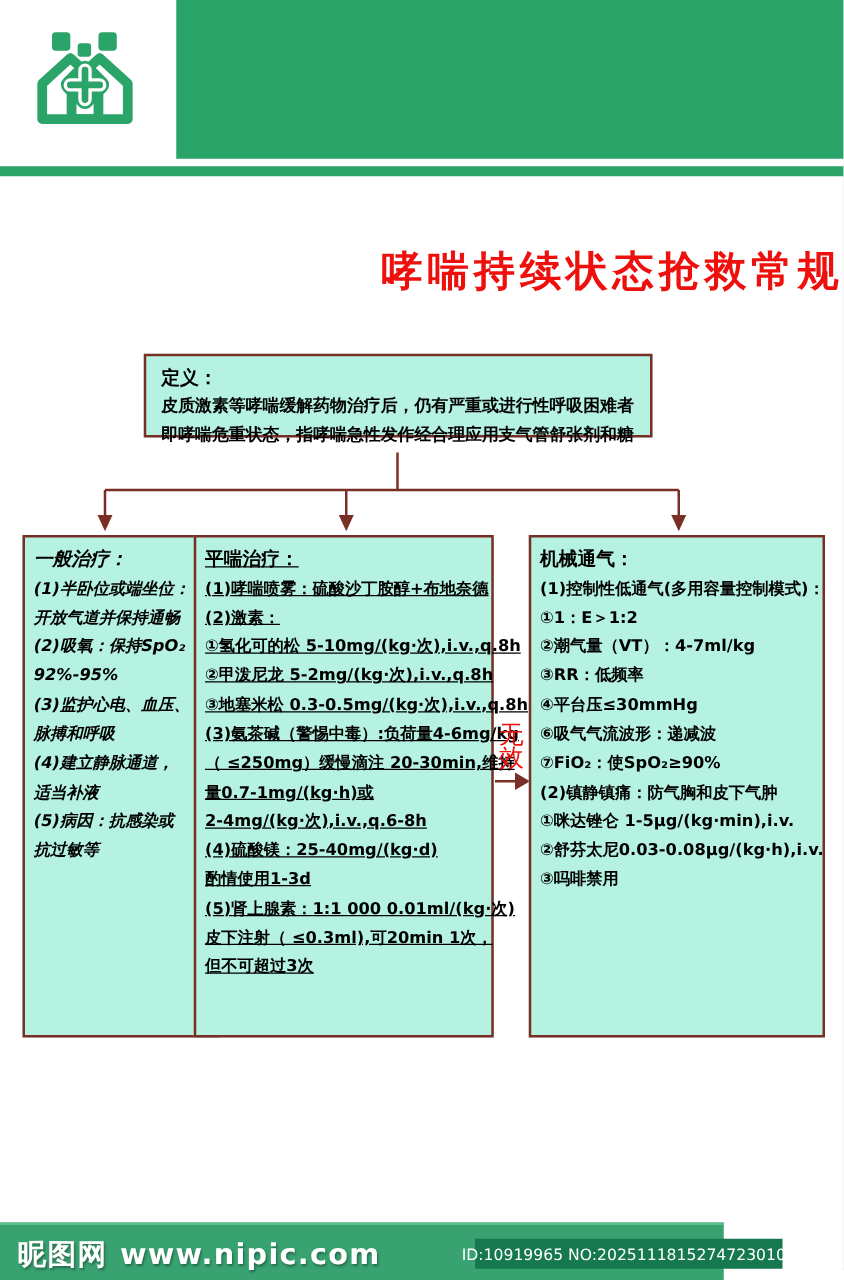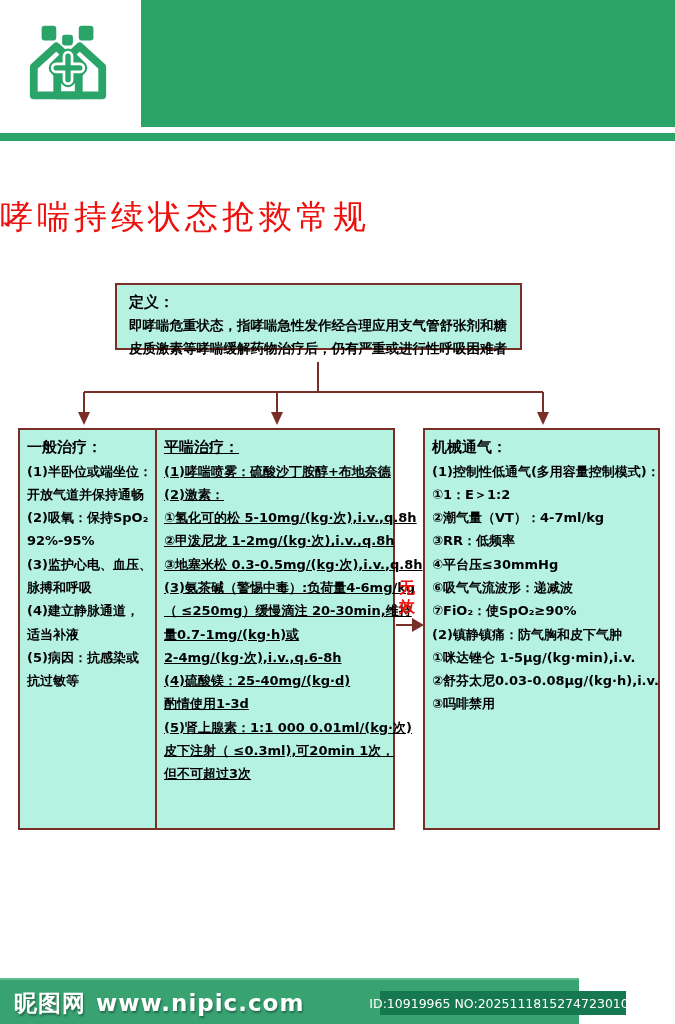--- a/index.html
+++ b/index.html
@@ -9,43 +9,43 @@
     font-family:"DejaVu Sans", sans-serif;
   }
   
   .logo-box{position:absolute; left:0; top:0; width:141px; height:127px; background:#ffffff;}
   .logo-box svg{position:absolute; left:18px; top:20px;}
   .green-band{position:absolute; left:141px; top:0; width:534px; height:127px; background:var(--green);}
   .header-stripe{position:absolute; left:0; top:133px; width:675px; height:8px; background:var(--green);}
   
   .title{
     position:absolute; left:0; top:195px; width:675px; margin:0;
-    text-align:left; color:var(--title_red);
-    font-size:33px; font-weight:normal; letter-spacing:4px; white-space:nowrap;
+    text-align:right; color:var(--title_red);
+    font-size:33px; font-weight:bold; letter-spacing:4px; white-space:nowrap;
   }
   
   .mintbox{
     position:absolute; box-sizing:border-box;
     background:var(--box_fill); border:2px solid var(--box_border);
     color:#000; font-weight:bold;
   }
   .defbox{left:115px; top:283px; width:407px; height:67px; padding:5px 12px;}
   .defbox .box-title{font-size:15px; line-height:24px;}
   .defbox .tline{font-size:13.5px; line-height:23px; white-space:nowrap;}
   .tbox{top:428px; height:402px; padding:6px 7px;}
   .tbox .box-title{font-size:15px; line-height:23.5px; white-space:nowrap;}
   .tbox .tline{font-size:13px; line-height:23.3px; white-space:nowrap;}
-  .box-general{left:18px;  width:158px;}
+  .box-general{left:18px;  width:158px;font-style:italic;}
   .box-asthma {left:155px; width:240px;text-decoration:underline;}
   .box-vent   {left:423px; width:237px;}
   
   .connectors{position:absolute; left:0; top:0; pointer-events:none;}
   .ineffective{
     position:absolute; left:399px; top:578px; width:17px;
-    color:var(--title_red); font-size:16px; font-weight:bold; line-height:19px;
+    color:var(--title_red); font-size:20px; font-weight:normal; line-height:19px;
     word-break:break-all; 
   }
   
   .footer{
     position:absolute; left:0; top:978px; width:579px; height:46px;
     background:var(--footer_green); border-top:2px solid #5cbd8e; box-sizing:border-box;
   }
   .site{
     position:absolute; left:14px; top:8px; color:#ffffff; font-weight:bold;
     font-size:23px; letter-spacing:1px; white-space:nowrap;
@@ -80,22 +80,22 @@
     </svg>
   </div>
   <div class="green-band"></div>
   <div class="header-stripe"></div>
 
   <h1 class="title">哮喘持续状态抢救常规</h1>
 
   <div class="mintbox defbox">
     <div class="box-title">定义：</div>
     <div>
+        <div class="tline">皮质激素等哮喘缓解药物治疗后，仍有严重或进行性呼吸困难者</div>
         <div class="tline">即哮喘危重状态，指哮喘急性发作经合理应用支气管舒张剂和糖</div>
-        <div class="tline">皮质激素等哮喘缓解药物治疗后，仍有严重或进行性呼吸困难者</div>
       </div>
   </div>
 
   <svg class="connectors" width="675" height="1024" viewBox="0 0 675 1024" aria-hidden="true">
     <g stroke="#7a2f26" stroke-width="2" fill="none">
       <path d="M318 362 V392"></path>
       <path d="M84 392 H543"></path>
       <path d="M84 392 V414"></path>
       <path d="M277 392 V414"></path>
       <path d="M543 392 V414"></path>
@@ -124,21 +124,21 @@
         <div class="tline">抗过敏等</div>
       </div>
   </div>
 
   <div class="mintbox tbox box-asthma">
     <div class="box-title">平喘治疗：</div>
     <div>
         <div class="tline">(1)哮喘喷雾：硫酸沙丁胺醇+布地奈德</div>
         <div class="tline">(2)激素：</div>
         <div class="tline">①氢化可的松 5-10mg/(kg·次),i.v.,q.8h</div>
-        <div class="tline">②甲泼尼龙 1-2mg/(kg·次),i.v.,q.8h</div>
+        <div class="tline">②甲泼尼龙 5-2mg/(kg·次),i.v.,q.8h</div>
         <div class="tline">③地塞米松 0.3-0.5mg/(kg·次),i.v.,q.8h</div>
         <div class="tline">(3)氨茶碱（警惕中毒）:负荷量4-6mg/kg</div>
         <div class="tline">（ ≤250mg）缓慢滴注 20-30min,维持</div>
         <div class="tline">量0.7-1mg/(kg·h)或</div>
         <div class="tline">2-4mg/(kg·次),i.v.,q.6-8h</div>
         <div class="tline">(4)硫酸镁：25-40mg/(kg·d)</div>
         <div class="tline">酌情使用1-3d</div>
         <div class="tline">(5)肾上腺素：1:1 000  0.01ml/(kg·次)</div>
         <div class="tline">皮下注射（ ≤0.3ml),可20min 1次，</div>
         <div class="tline">但不可超过3次</div>

